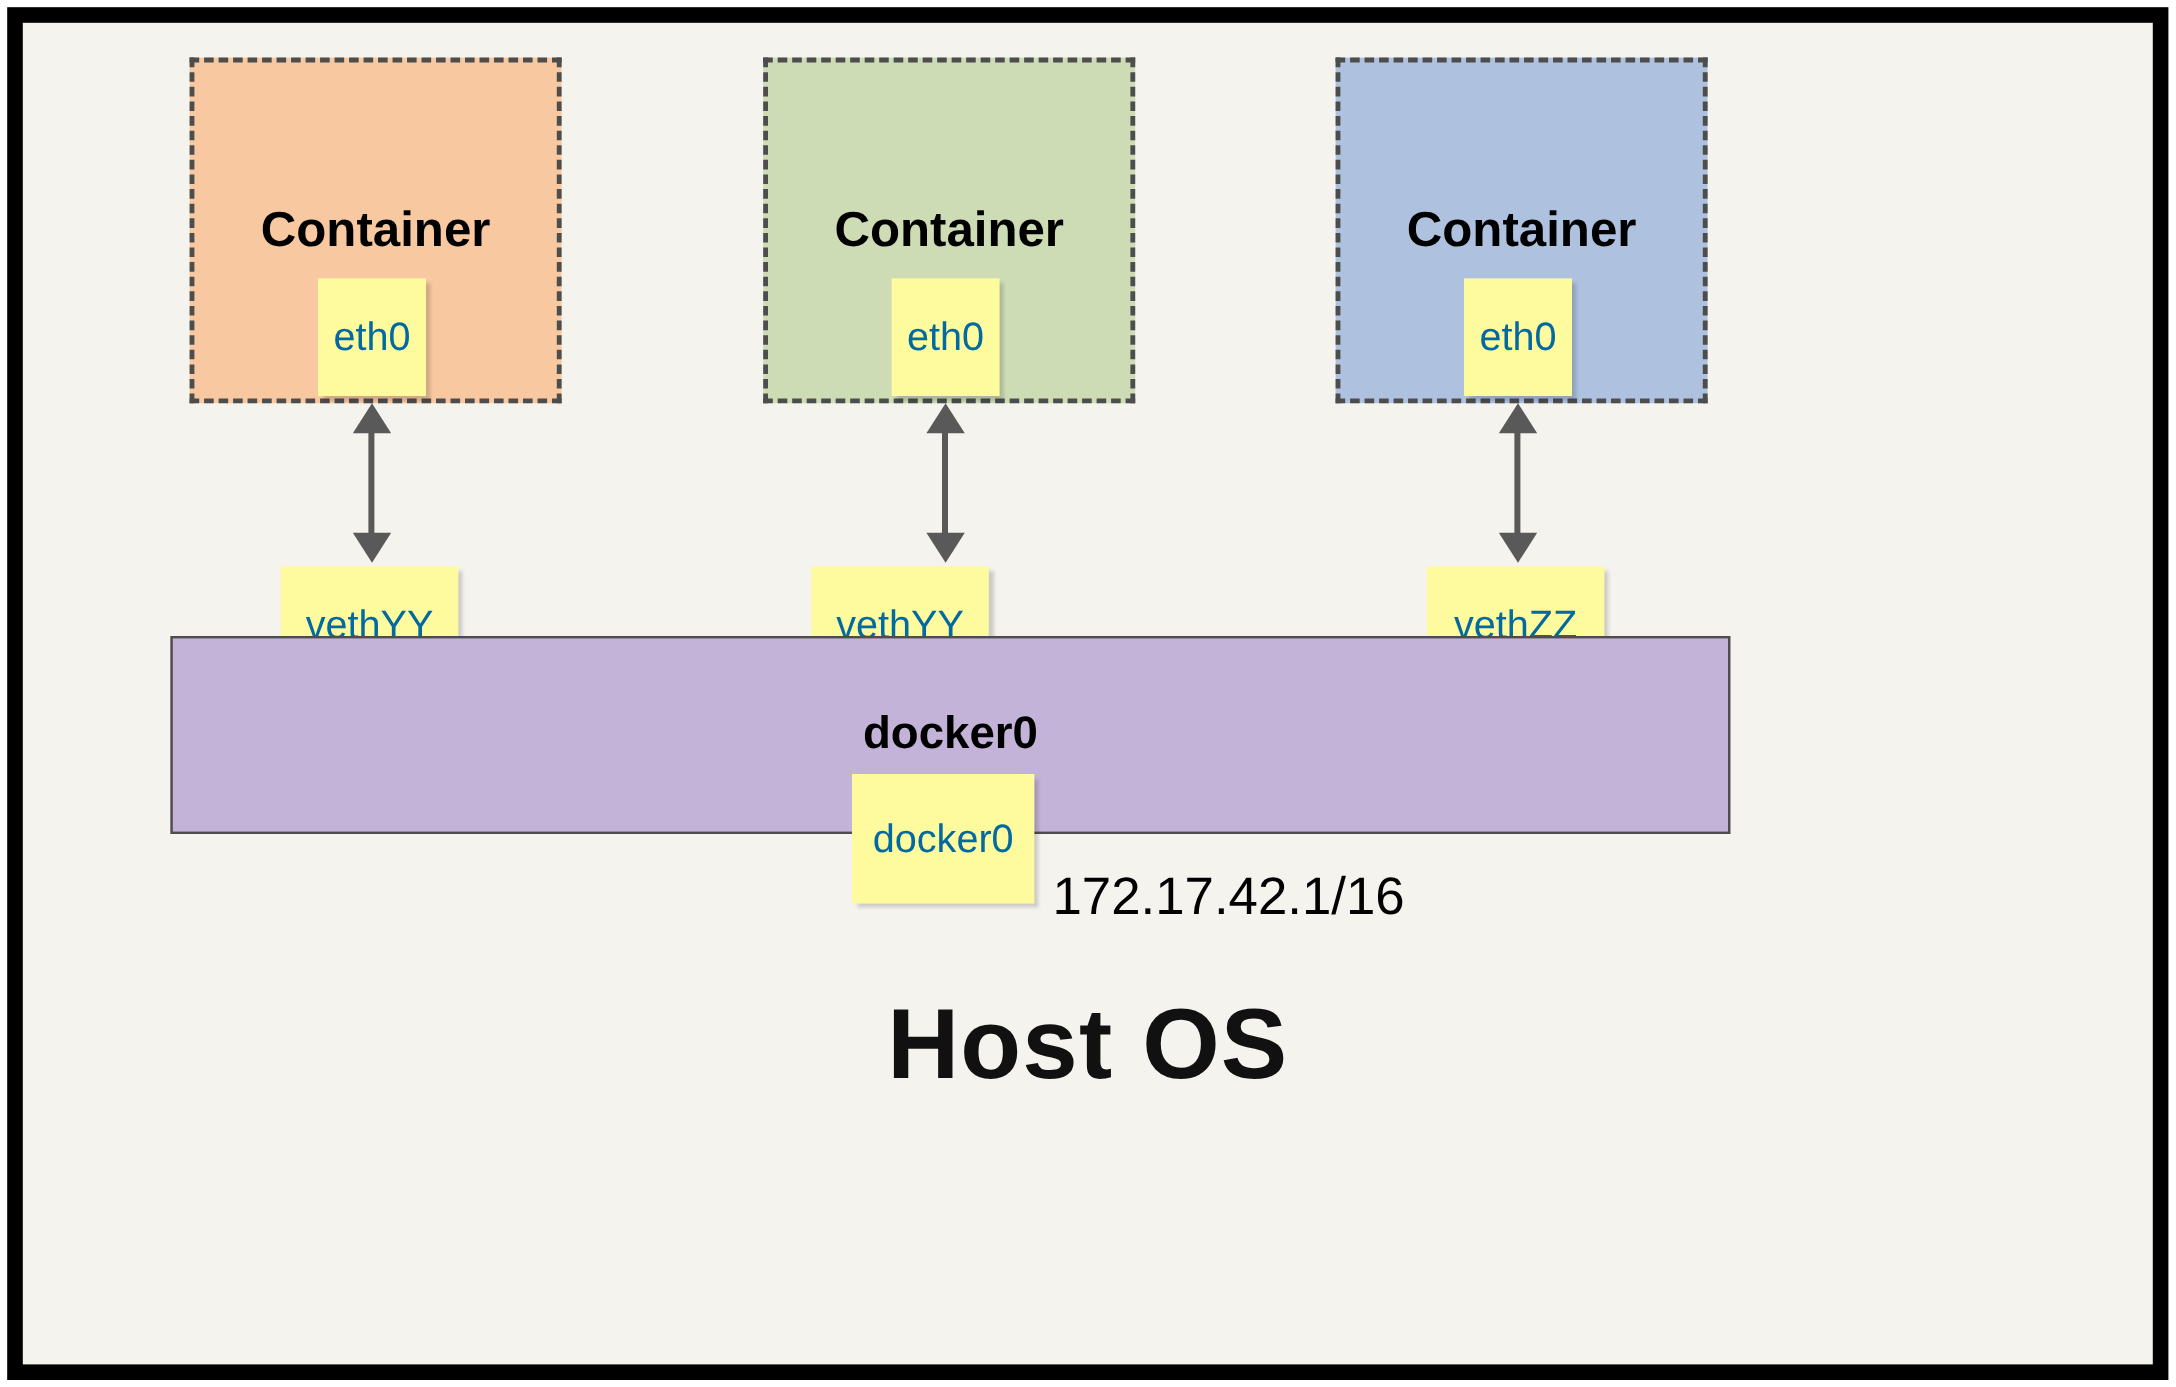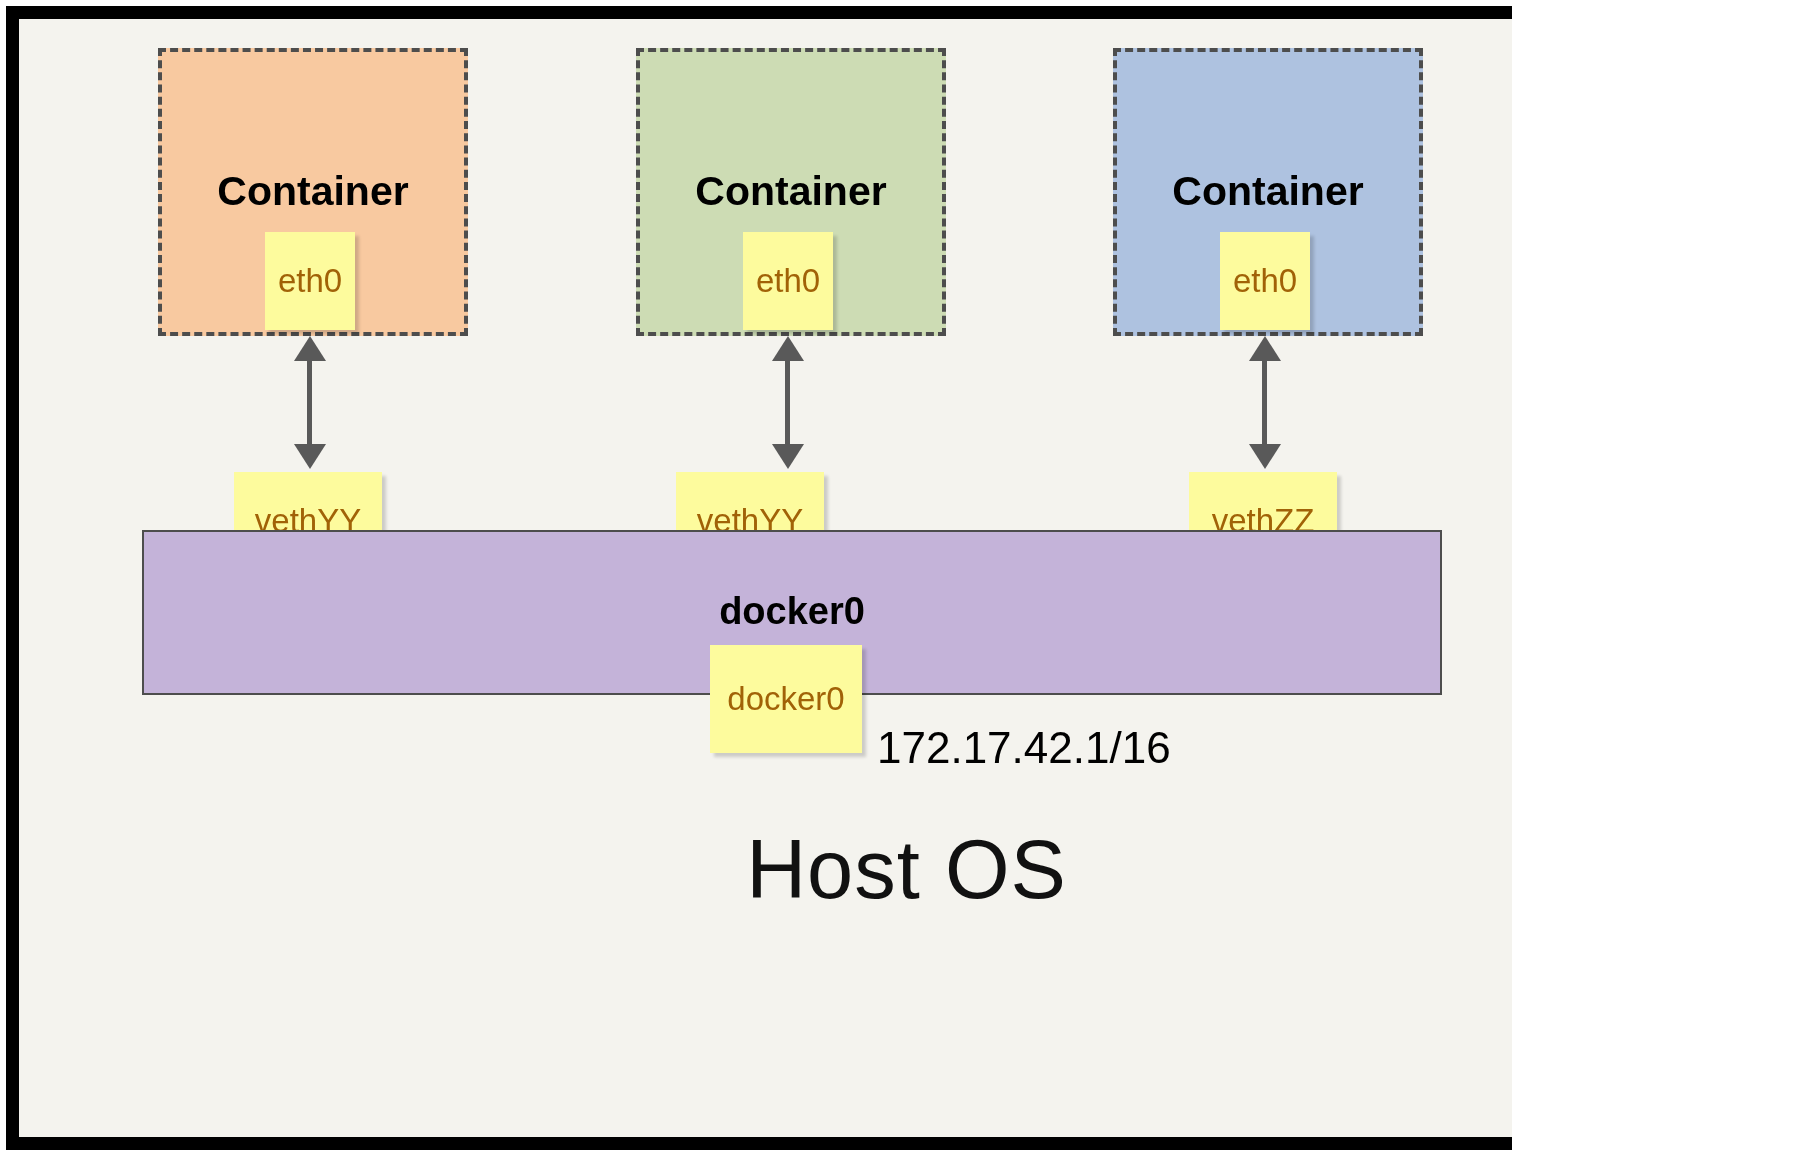--- a/index.html
+++ b/index.html
@@ -2,21 +2,21 @@
 <html><head>
 <meta charset="utf-8">
 <style>
   html, body {
     margin: 0;
     padding: 0;
     background: #ffffff;
   }
   #canvas {
     position: relative;
-    width: 1512px;
+    width: 1813px;
     height: 1156px;
     background: #ffffff;
     font-family: "Liberation Sans", sans-serif;
     overflow: hidden;
   }
   
   .frame {
     position: absolute;
     left: 6px;
     top: 6px;
@@ -53,21 +53,21 @@
 
   
   .ybox {
     position: absolute;
     background: #fdfb9d;
     box-shadow: 4px 4px 3px rgba(0,0,0,0.16);
     box-sizing: border-box;
     display: flex;
     align-items: center;
     justify-content: center;
-    color: #a16207;
+    color: #0369a1;
     font-size: 33px;
     font-family: "Liberation Sans", sans-serif;
   }
 
   
   .bridge-bar {
     position: absolute;
     background: #c4b3d9;
     border: 2px solid #4d4d4d;
     box-sizing: border-box;
@@ -106,21 +106,21 @@
     font-size: 44px;
     color: #000;
     white-space: nowrap;
   }
   .host-os {
     position: absolute;
     left: 0;
     right: 0;
     text-align: center;
     font-size: 83px;
-    font-weight: 400;
+    font-weight: 700;
     color: #111;
     letter-spacing: 1px;
     white-space: nowrap;
   }
 </style>
 </head>
 <body>
 
 <div id="canvas">
   <div class="frame"></div>

